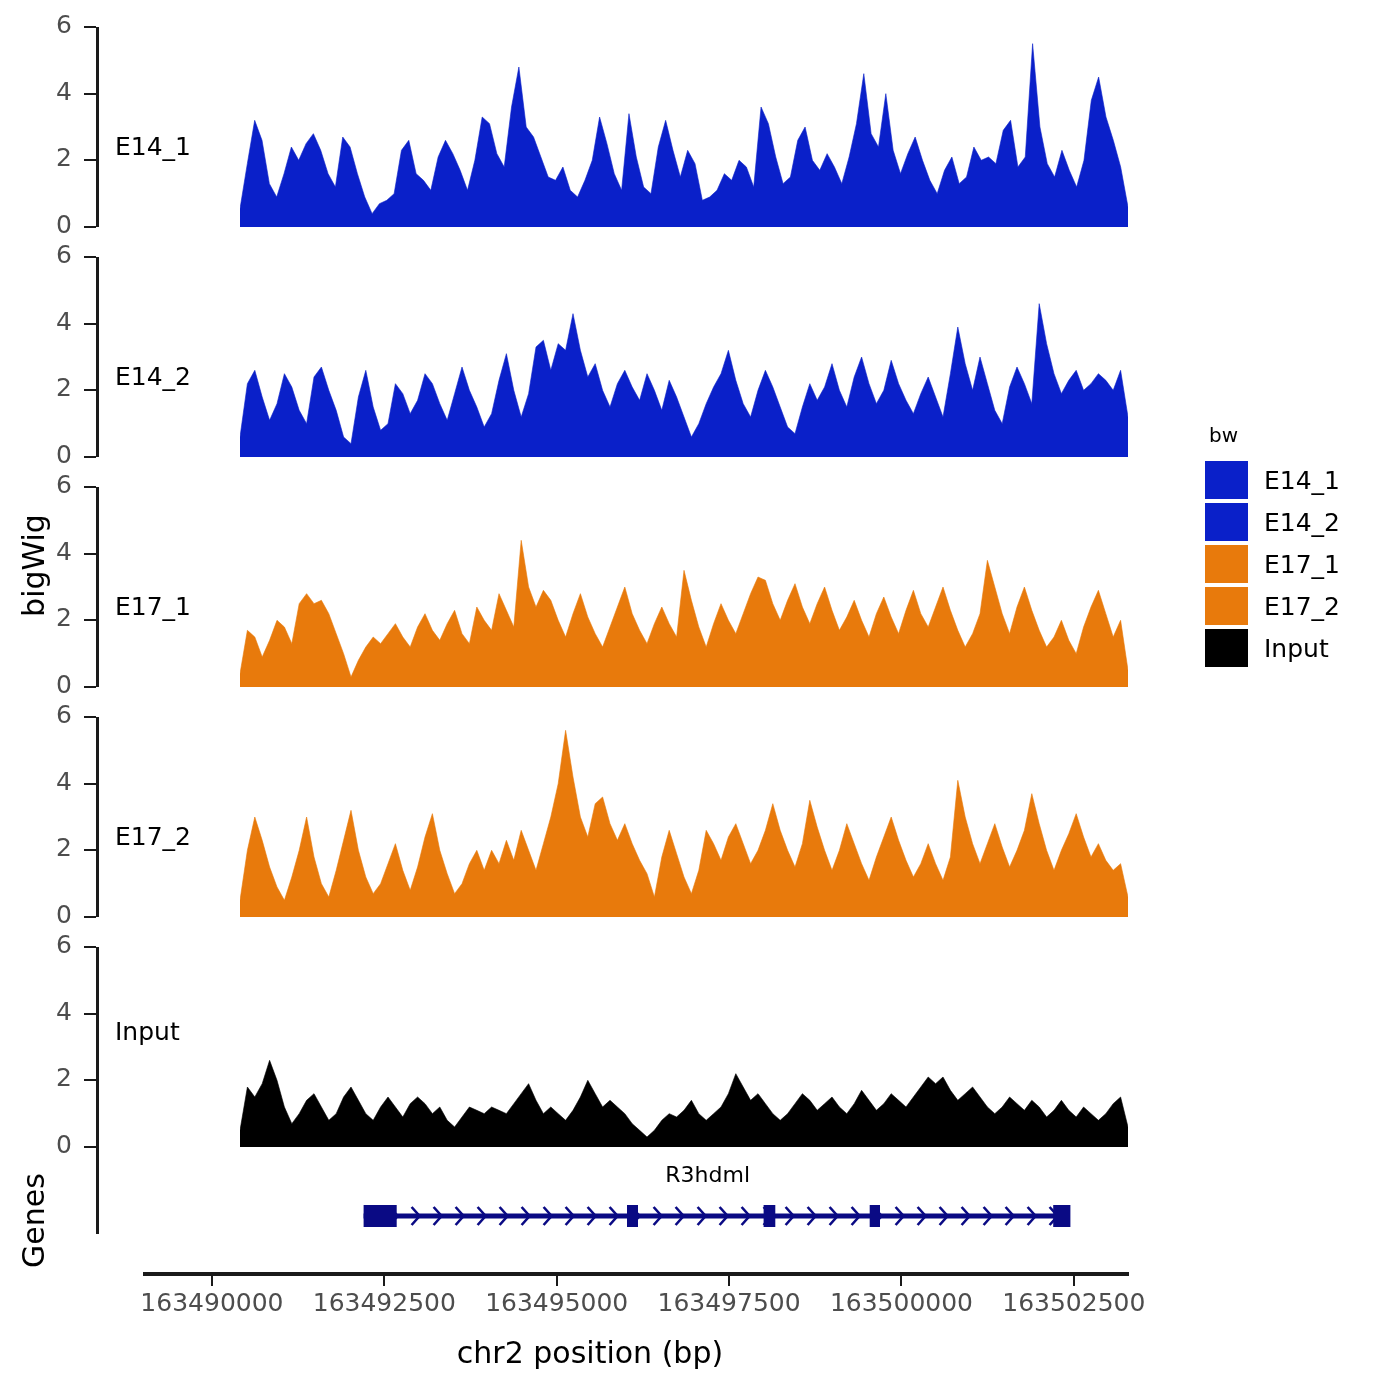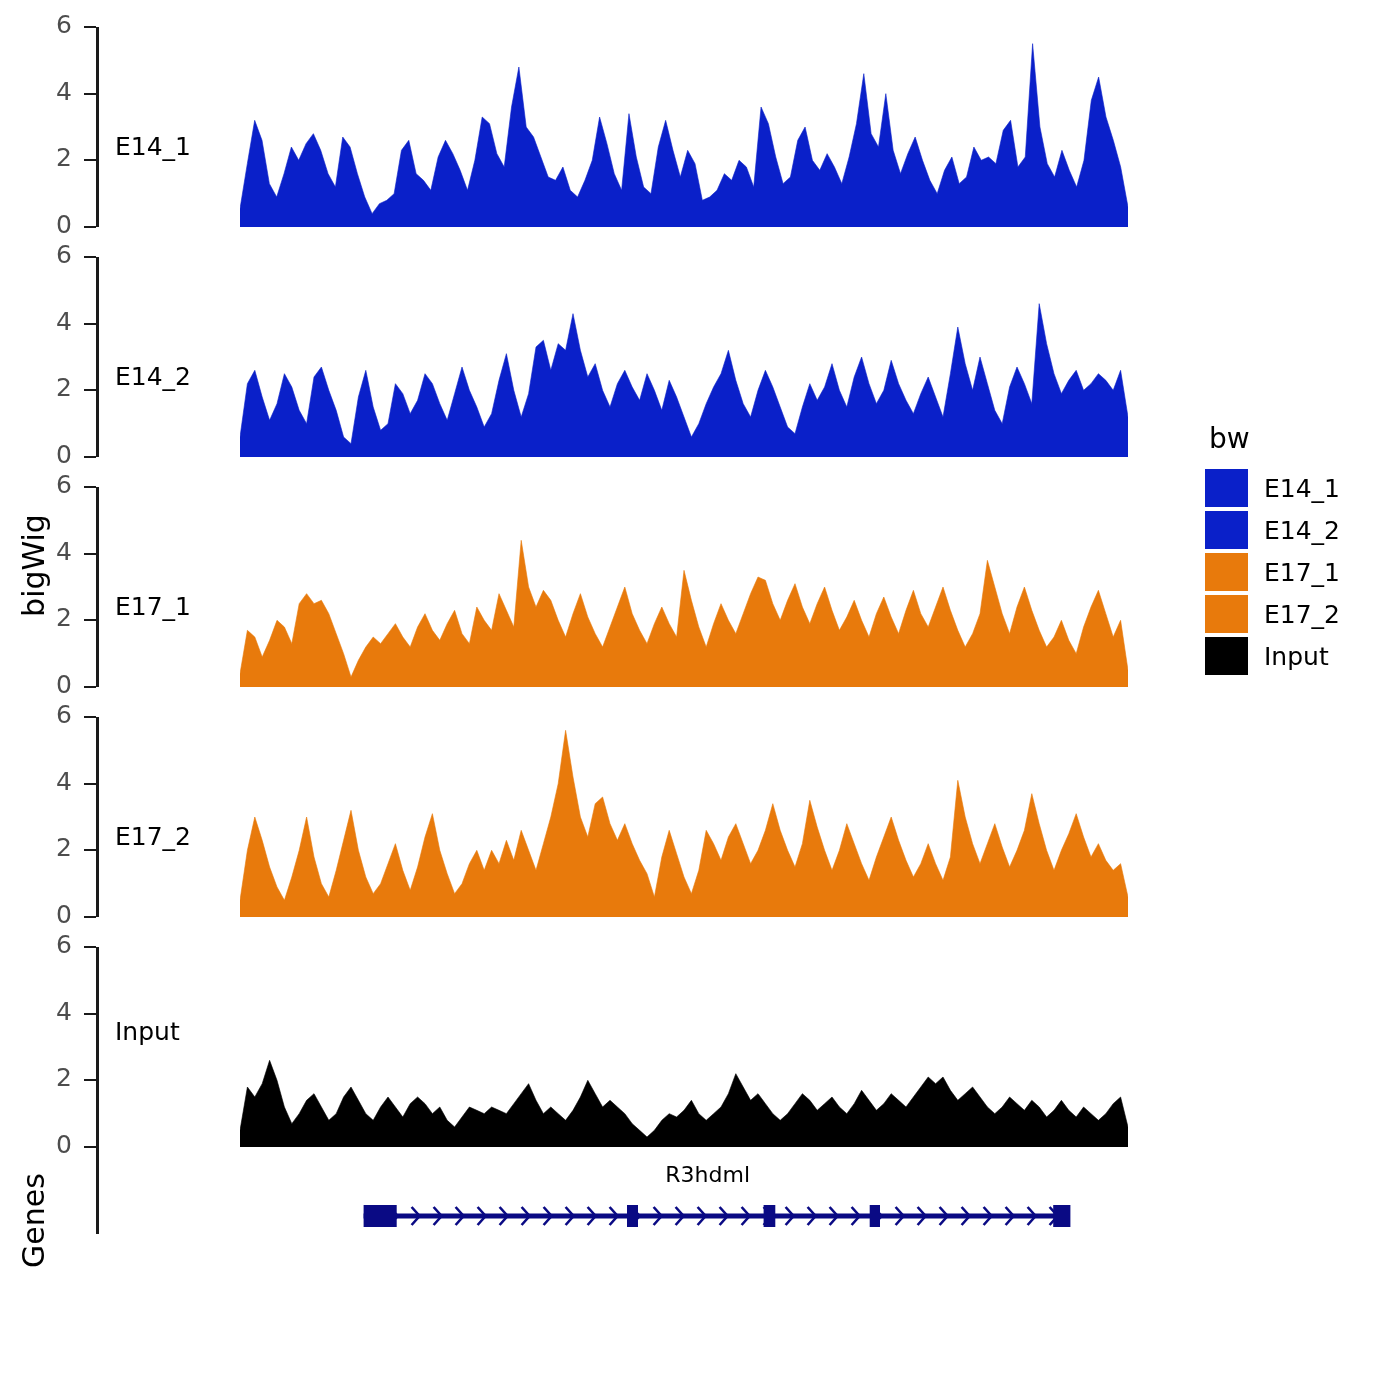--- a/index.html
+++ b/index.html
@@ -56,21 +56,21 @@
     position:absolute;top:18px;width:240px;margin-left:-120px;text-align:center;
     font-size:25px;color:#4d4d4d;line-height:1;white-space:nowrap;
   }
   #xaxis-title{
     position:absolute;left:0;top:1335px;width:1180px;text-align:center;
     font-size:30px;color:#000;
   }
 
   
   #legend{position:absolute;left:1205px;top:425px;width:185px;}
-  #legend-title{font-size:28px;color:#000;margin:0 0 14px 4px;line-height:1;}
+  #legend-title{font-size:20px;color:#000;margin:0 0 14px 4px;line-height:1;}
   .legrow{display:flex;align-items:center;height:42px;}
   .legkey{width:43px;height:38px;flex:0 0 43px;margin-right:16px;}
   .leglab{font-size:25px;color:#000;line-height:1;white-space:nowrap;}
 </style>
 </head>
 <body>
 
 <div id="root">
 
   <div class="ylab">
@@ -207,20 +207,36 @@
         <path d="M 787.6 83 L 795.6 92 L 787.6 101" fill="none" stroke="#0A0A84" stroke-width="2.6" stroke-linejoin="miter"></path>
         <path d="M 809.6 83 L 817.6 92 L 809.6 101" fill="none" stroke="#0A0A84" stroke-width="2.6" stroke-linejoin="miter"></path>
         <rect x="123.6" y="81" width="33.1" height="22" fill="#0A0A84"></rect>
         <rect x="387.0" y="81" width="11.0" height="22" fill="#0A0A84"></rect>
         <rect x="523.6" y="81" width="11.7" height="22" fill="#0A0A84"></rect>
         <rect x="629.7" y="81" width="10.3" height="22" fill="#0A0A84"></rect>
         <rect x="813.2" y="81" width="17.2" height="22" fill="#0A0A84"></rect>
       </svg>
   </div>
 
+  <div id="xaxis">
+    <div id="xaxis-line"></div>
+  <div class="xtick" style="left: 210.951px;"></div>
+      <div class="xticklab" style="left: 211.951px;">163490000</div>
+      <div class="xtick" style="left: 383.329px;"></div>
+      <div class="xticklab" style="left: 384.329px;">163492500</div>
+      <div class="xtick" style="left: 555.706px;"></div>
+      <div class="xticklab" style="left: 556.706px;">163495000</div>
+      <div class="xtick" style="left: 728.084px;"></div>
+      <div class="xticklab" style="left: 729.084px;">163497500</div>
+      <div class="xtick" style="left: 900.462px;"></div>
+      <div class="xticklab" style="left: 901.462px;">163500000</div>
+      <div class="xtick" style="left: 1072.84px;"></div>
+      <div class="xticklab" style="left: 1073.84px;">163502500</div>
+    </div>
+  <div id="xaxis-title">chr2 position (bp)</div>
 
   <div id="legend">
     <div id="legend-title">bw</div>
     <div id="legend-items">
         <div class="legrow">
           <div class="legkey" style="background: rgb(10, 32, 201);"></div>
           <div class="leglab">E14_1</div>
         </div>
         <div class="legrow">
           <div class="legkey" style="background: rgb(10, 32, 201);"></div>

